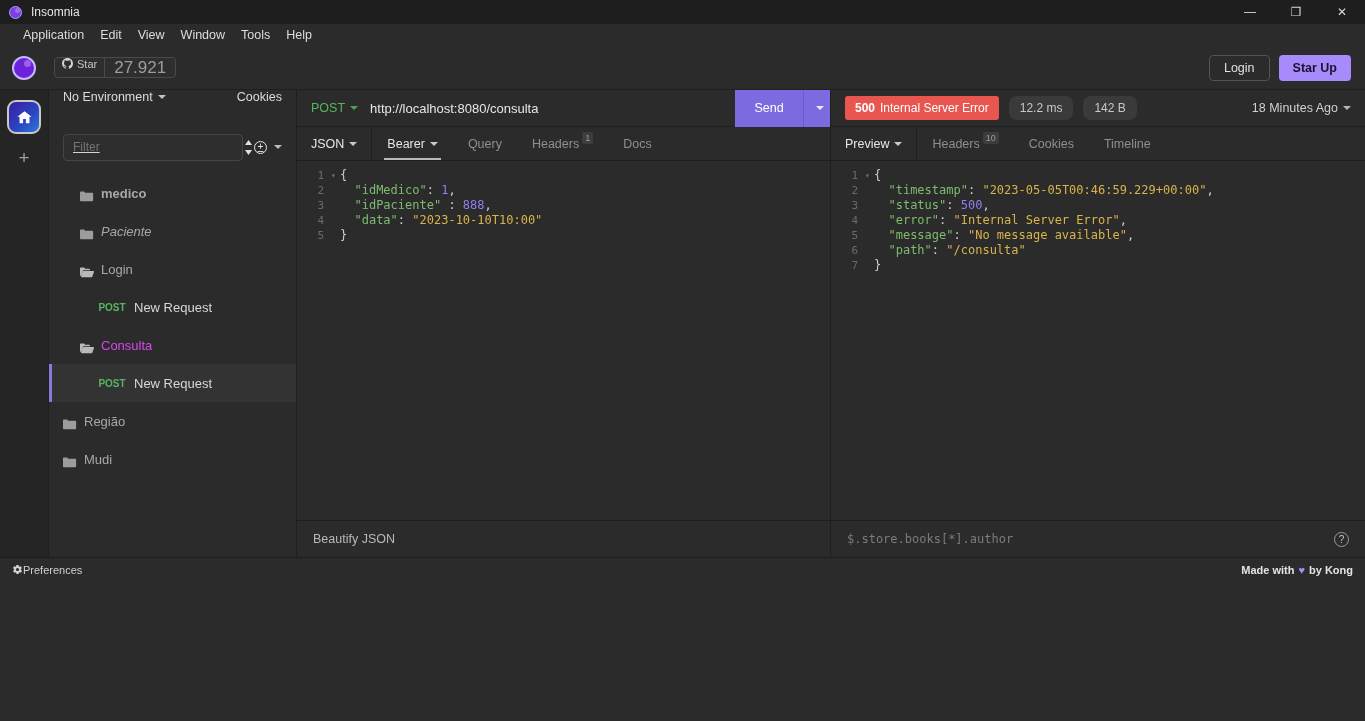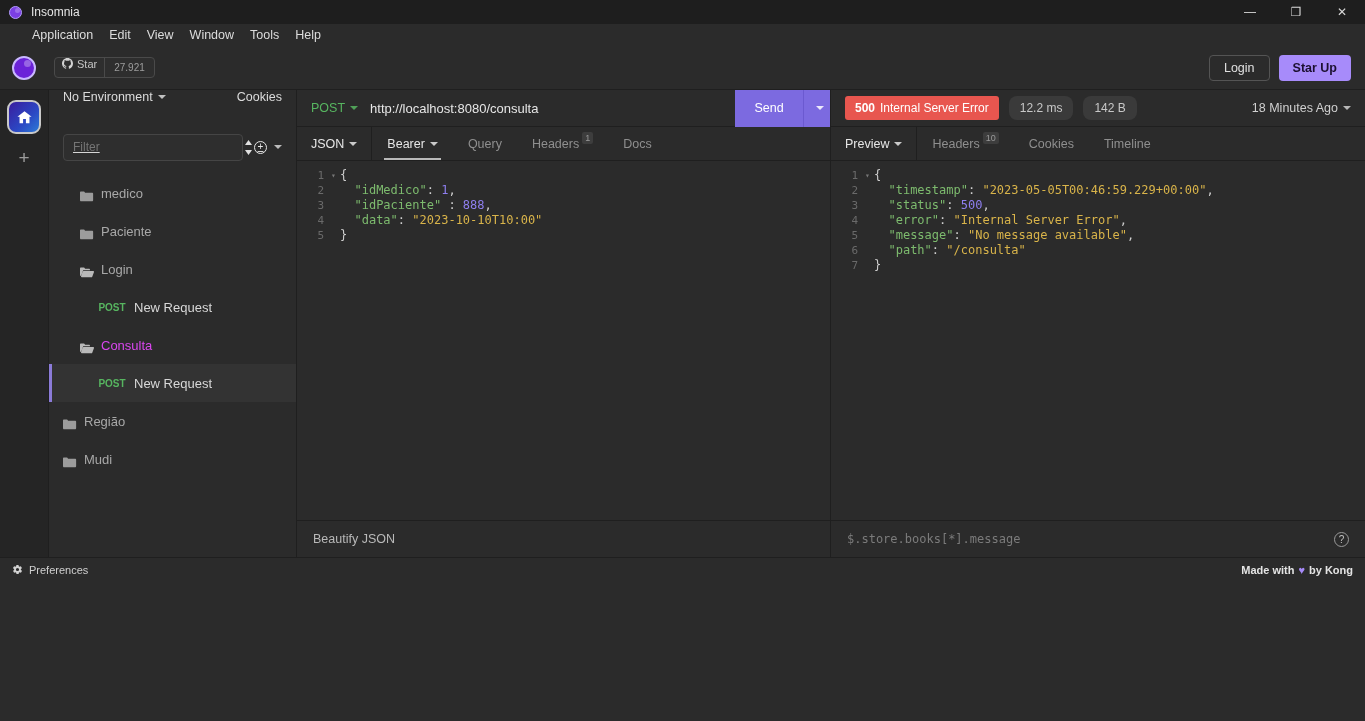--- a/index.html
+++ b/index.html
@@ -21,34 +21,34 @@
   .tb-logo { width:13px; height:13px; border-radius:50%;
     background:#7b3fe4; border:1.5px solid #b39dfb; margin-left:9px; position:relative; }
   .tb-logo:after{content:"";position:absolute;top:1px;left:5px;width:5px;height:5px;border-radius:50%;background:#fff;opacity:.25;}
   .tb-title { font-size:12px; color:#e4e4e4; margin-left:9px; }
   .tb-controls { position:absolute; right:0; top:0; height:24px; display:flex; }
   .tb-btn { width:46px; height:24px; display:flex; align-items:center; justify-content:center;
     color:#d9d9d9; font-size:12px; }
 
   
   .menubar { height:22px; background:#2b2b2b; display:flex; align-items:center;
-    flex:0 0 22px; padding-left:24px; }
+    flex:0 0 22px; padding-left:15px; }
   .menu-item { font-size:12.5px; color:#dcdcdc; padding:2px 8px; border-radius:2px; }
 
   
   .header { height:44px; background:#2b2b2b; flex:0 0 44px; display:flex;
     align-items:center; position:relative; border-bottom:1px solid #1f1f1f; }
   .hdr-logo { width:24px; height:24px; border-radius:50%; background:#6b22d8;
     border:2px solid #c9b8ff; margin-left:12px; position:relative; }
   .hdr-logo:after{content:"";position:absolute;top:2px;left:10px;width:7px;height:7px;border-radius:50%;background:#fff;opacity:.3;}
   .star-box { display:flex; align-items:center; height:21px; margin-left:18px;
     border:1px solid #4a4a4a; border-radius:4px; overflow:hidden; background:#2e2e2e; }
   .star-left { display:flex; gap:4px; padding:0 7px; height:100%;
     font-size:11px; color:#c6c6c6; border-right:1px solid #4a4a4a; }
-  .star-count { padding:0 9px; font-size:10px; color:#9d9d9d; }
+  .star-count { padding:0 9px; font-size:17px; color:#9d9d9d; }
   .gh-icon { width:11px; height:11px; fill:#d2d2d2; }
   .hdr-center { position:absolute; left:0; right:0; display:flex; justify-content:center;
     align-items:center; gap:6px; pointer-events:none; }
   .hdr-center > * { pointer-events:auto; }
   .ws-name { font-size:13px; color:#8d8d8d; }
   .ws-sep { font-size:13px; color:#6d6d6d; }
   .ws-current { font-size:13px; color:#e2e2e2; }
   .caret { display:inline-block; width:0;height:0;border-left:4px solid transparent;
     border-right:4px solid transparent;border-top:4.5px solid currentColor; margin-left:5px;
     vertical-align:middle; opacity:.85;}
@@ -148,21 +148,21 @@
   .footer-bar { height:37px; flex:0 0 37px; background:#2b2b2b; border-top:1px solid #1f1f1f;
     display:flex; align-items:center; padding:0 16px; }
   .beautify { font-size:12.5px; color:#b9b9b9; cursor:pointer; }
   .filter-expr { flex:1; font-size:12px; color:#7b7b7b; font-family:"DejaVu Sans Mono", monospace; }
   .help-dot { width:15px;height:15px;border-radius:50%;border:1px solid #9a9a9a;color:#c3c3c3;
     font-size:10px; display:flex;align-items:center;justify-content:center; cursor:pointer;}
 
   
   .statusbar { height:25px; flex:0 0 25px; background:#2b2b2b; border-top:1px solid #1f1f1f;
     display:flex; align-items:center; padding:0 12px; }
-  .prefs { display:flex; align-items:flex-start; gap:6px; font-size:11px; color:#cfcfcf; cursor:pointer;}
+  .prefs { display:flex; align-items:flex-start; font-size:11px; color:#cfcfcf; cursor:pointer;}
   .made { margin-left:auto; font-size:11px; color:#e4e4e4; font-weight:bold; display:flex;
     align-items:center; gap:4px;}
   .heart{color:#a78bfa;}
 </style>
 </head>
 <body>
 
 <div class="app">
 
   <div class="titlebar">
@@ -231,23 +231,23 @@
         <div class="plus-circle">
           <span class="pc-dot">+</span>
             <i class="caret"></i>
         </div>
       </div>
       <div class="tree" id="tree">
           <div class="tree-row" style="padding-left: 31px;">
             <span class="tr-folder-icon"><svg viewBox="0 0 16 12">
                 <path d="M0 1.6C0 1 .5.5 1.1.5h3.6l1.2 1.4h8c.6 0 1.1.5 1.1 1.1v7.5c0 .6-.5 1.1-1.1 1.1H1.1C.5 11.6 0 11.1 0 10.5z" fill="#9c9c9c"></path>
               </svg></span>
-            <span class="tr-label" style="color: rgb(168, 168, 168);">medico</span>
-          </div>
-          <div class="tree-row" style="padding-left: 31px;">
+            <span class="tr-label" style="color: rgb(168, 168, 168); font-weight: bold;">medico</span>
+          </div>
+          <div class="tree-row" style="padding-left: 31px; font-style: italic;">
             <span class="tr-folder-icon"><svg viewBox="0 0 16 12">
                 <path d="M0 1.6C0 1 .5.5 1.1.5h3.6l1.2 1.4h8c.6 0 1.1.5 1.1 1.1v7.5c0 .6-.5 1.1-1.1 1.1H1.1C.5 11.6 0 11.1 0 10.5z" fill="#9c9c9c"></path>
               </svg></span>
             <span class="tr-label" style="color: rgb(168, 168, 168);">Paciente</span>
           </div>
           <div class="tree-row" style="padding-left: 31px;">
             <span class="tr-folder-icon"><svg viewBox="0 0 16 12">
                 <path d="M0 1.6C0 1 .5.5 1.1.5h3.6l1.2 1.4h4.4c.6 0 1.1.5 1.1 1.1v.6H3.6L1.4 9.9H0z" fill="#b9b9b9"></path>
                 <path d="M3.9 4.5h11.3c.6 0 1 .6.8 1.1L14 11c-.2.4-.5.6-.9.6H2c-.6 0-1-.6-.8-1.1L3 5.1c.2-.4.5-.6.9-.6z" fill="#b9b9b9"></path>
               </svg></span>
@@ -409,21 +409,21 @@
               <span class="fold"></span>
               <span class="code"><span class="k-pun">  </span><span class="k-key">"path"</span><span class="k-pun">:</span><span class="k-pun"> </span><span class="k-str">"/consulta"</span><span class="k-pun"></span></span>
             </div>
             <div class="eline">
               <span class="gutter">7</span>
               <span class="fold"></span>
               <span class="code"><span class="k-pun">}</span></span>
             </div>
           </div>
         <div class="footer-bar">
-          <div class="filter-expr" id="res-filter">$.store.books[*].message</div>
+          <div class="filter-expr" id="res-filter">$.store.books[*].author</div>
           <div class="help-dot">?</div>
         </div>
       </div>
 
     </div>
   </div>
 
   <div class="statusbar">
     <div class="prefs">
       <svg width="11" height="11" viewBox="0 0 24 24" fill="#d2d2d2">

